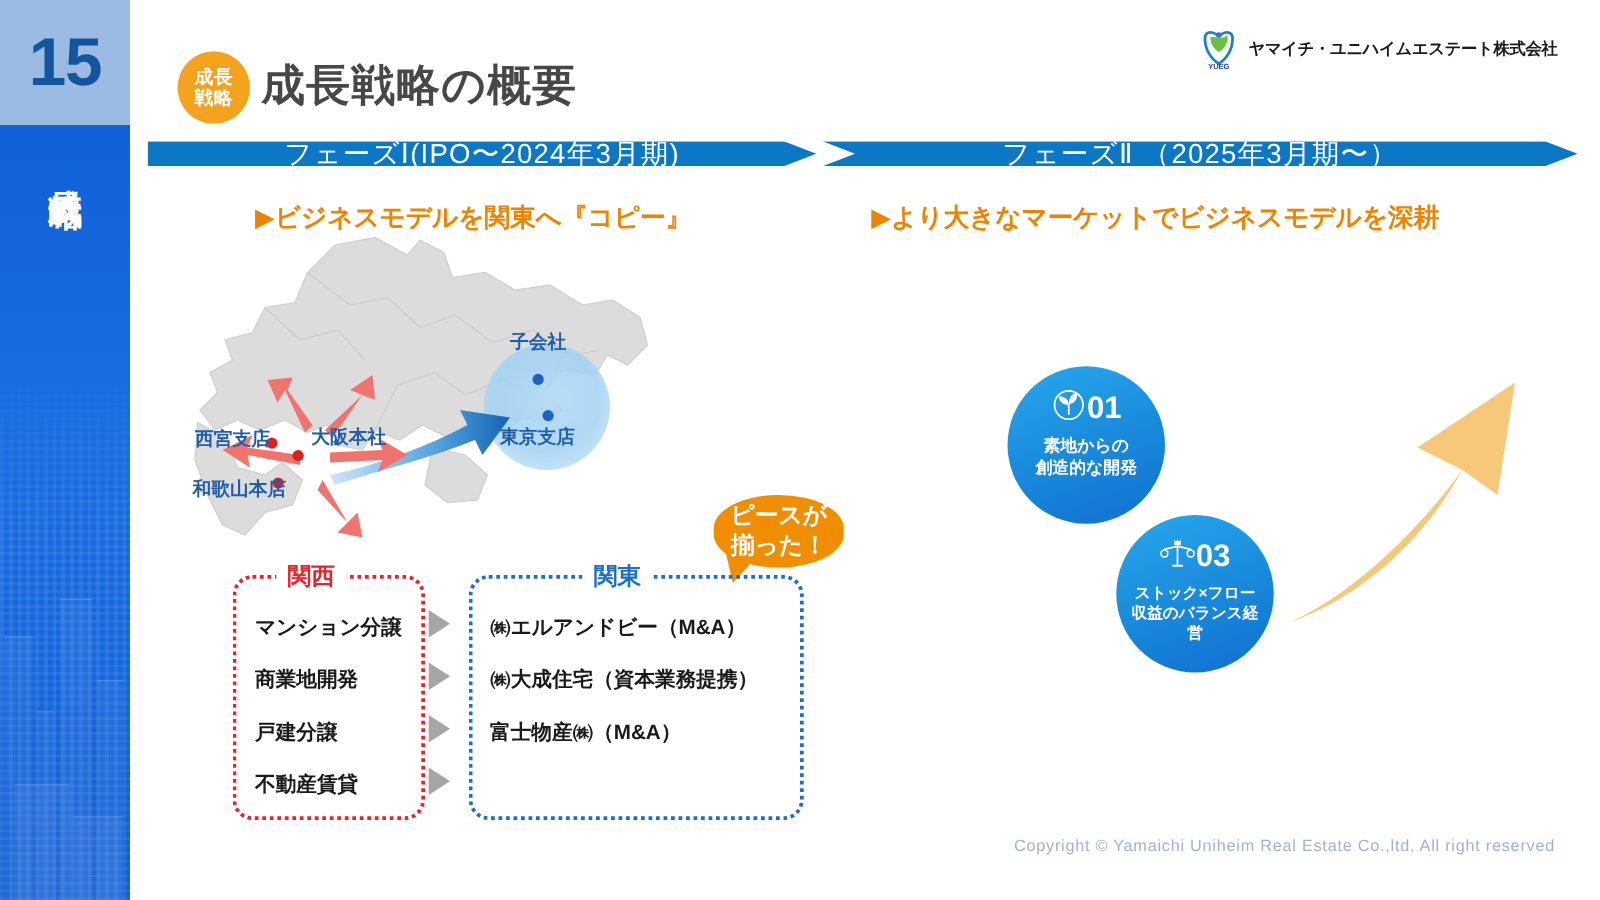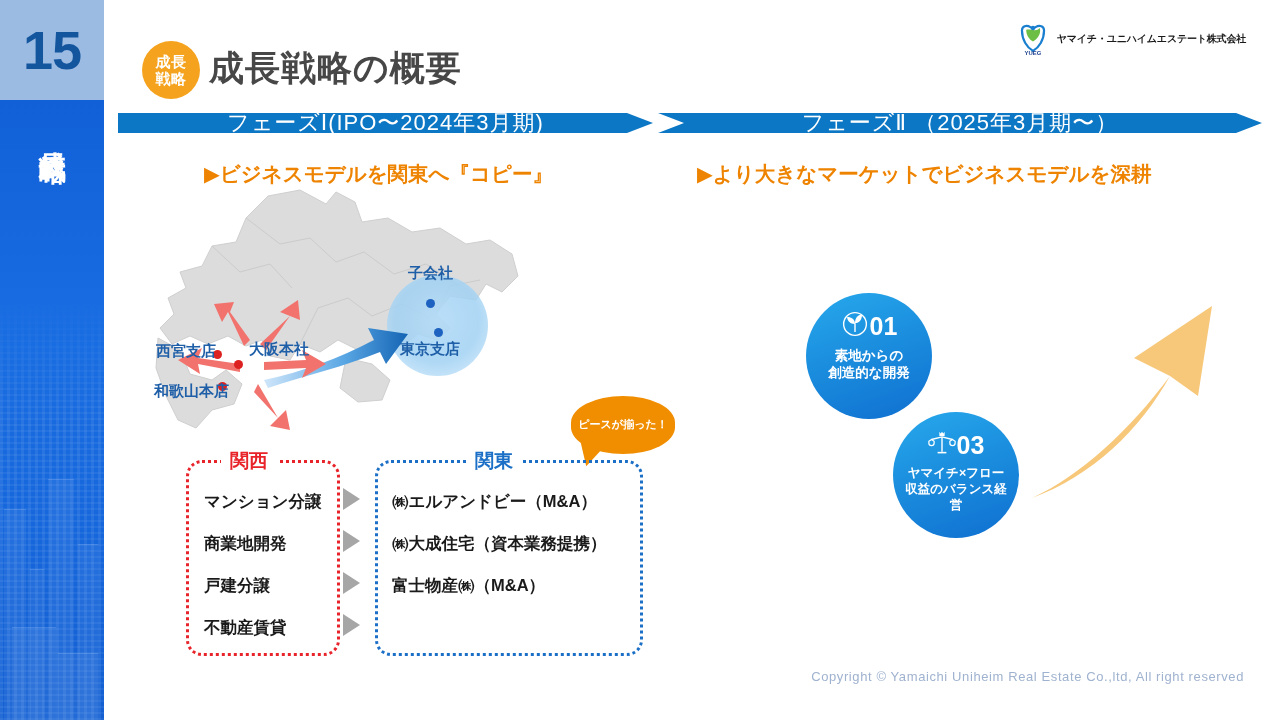--- a/index.html
+++ b/index.html
@@ -25,21 +25,21 @@
               writing-mode:vertical-rl;text-orientation:upright;height:170px;margin:0 auto;
               display:flex;justify-content:flex-start;align-items:center;left:50%;transform:translateX(-50%);}
 
   
   .title-badge{position:absolute;left:142px;top:41px;width:58px;height:58px;border-radius:50%;background:#f5a31e;
                color:#fff;font-weight:bold;font-size:15px;line-height:1.15;display:flex;flex-direction:column;
                align-items:center;justify-content:center;letter-spacing:.5px;}
   .slide-title{position:absolute;left:209px;top:45px;font-size:35px;font-weight:bold;color:#474747;letter-spacing:1px;}
 
   .logo{position:absolute;right:34px;top:22px;display:flex;align-items:center;gap:7px;}
-  .logo-txt{font-size:10px;font-weight:bold;color:#1b1b1b;letter-spacing:-.2px;white-space:nowrap;}
+  .logo-txt{font-size:13px;font-weight:bold;color:#1b1b1b;letter-spacing:-.2px;white-space:nowrap;}
   .logo-mark{width:34px;height:34px;position:relative;}
 
   
   .banner{position:absolute;height:20px;background:#0c77c4;display:flex;align-items:center;justify-content:center;}
   .banner span{color:#fff;font-size:22px;letter-spacing:1px;white-space:nowrap;}
   #banner1{left:118px;top:113px;width:535px;
            clip-path:polygon(0 0, calc(100% - 26px) 0, 100% 50%, calc(100% - 26px) 100%, 0 100%);}
   #banner2{left:658px;top:113px;width:604px;
            clip-path:polygon(0 0, calc(100% - 26px) 0, 100% 50%, calc(100% - 26px) 100%, 0 100%, 26px 50%);}
   .sub{position:absolute;color:#ee8300;font-size:20.5px;font-weight:bold;white-space:nowrap;}
@@ -49,21 +49,21 @@
   
   .mapwrap{position:absolute;left:150px;top:188px;width:372px;height:256px;}
   .map-label{position:absolute;color:#1f5fa8;font-weight:bold;font-size:15px;white-space:nowrap;}
   .dot-red{position:absolute;width:9px;height:9px;border-radius:50%;background:#dd2020;}
   .dot-blue{position:absolute;width:9px;height:9px;border-radius:50%;background:#1d62c0;}
   .tokyo-circle{position:absolute;left:237px;top:87px;width:101px;height:101px;border-radius:50%;
       background:radial-gradient(circle at 50% 45%, rgba(180,219,247,.92) 0%, rgba(160,209,243,.85) 55%, rgba(196,228,250,.55) 100%);}
 
   
   .bubble{position:absolute;left:571px;top:396px;width:104px;height:58px;border-radius:50%/46%;background:#f18e00;
-          color:#fff;font-weight:bold;font-size:11px;line-height:1.25;display:flex;flex-direction:row;
+          color:#fff;font-weight:bold;font-size:19px;line-height:1.25;display:flex;flex-direction:column;
           align-items:center;justify-content:center;text-align:center;}
   .bubble-tail{position:absolute;left:578px;top:441px;width:0;height:0;
                border-left:10px solid transparent;border-right:18px solid transparent;border-top:26px solid #f18e00;
                transform:rotate(8deg);}
 
   
   .dbox{position:absolute;border-radius:16px;}
   #kansai-box{left:186px;top:460px;width:148px;height:190px;border:3px dotted #e8232a;}
   #kanto-box{left:375px;top:460px;width:262px;height:190px;border:3px dotted #1b6fc6;}
   .dbox-cap{position:absolute;background:#fff;padding:0 9px;font-size:19px;font-weight:bold;top:-15px;text-align:center;}
@@ -258,21 +258,21 @@
           <path d="M4 12 L16 9 L28 12" stroke="#fff" stroke-width="1.6" fill="none"></path>
           <path d="M1 14 L4 12 L7 14 L7 16 A3 3 0 0 1 1 16 Z" fill="none" stroke="#fff" stroke-width="1.4"></path>
           <path d="M25 14 L28 12 L31 14 L31 16 A3 3 0 0 1 25 16 Z" fill="none" stroke="#fff" stroke-width="1.4"></path>
           <path d="M13 3 L13 8 L19 8 L19 3 L17.5 5 L16 3 L14.5 5 Z" fill="#fff"></path>
           <path d="M11 27 L21 27" stroke="#fff" stroke-width="1.8" fill="none"></path>
         </svg>
       </span>
       <span class="circ-num">03</span>
     </div>
     <div class="circ-txt">
-      <div>ヤマイチ×フロー</div>
+      <div>ストック×フロー</div>
       <div>収益のバランス経</div>
       <div>営</div>
     </div>
   </div>
 
   <div class="growth">
     <svg width="240" height="240" viewBox="0 0 240 240">
       <path d="M12 218 C60 196 110 150 150 96 L114 78 L192 26 L178 116 L150 96 C120 150 72 196 12 218 Z" fill="#f7c87a"></path>
     </svg>
   </div>

